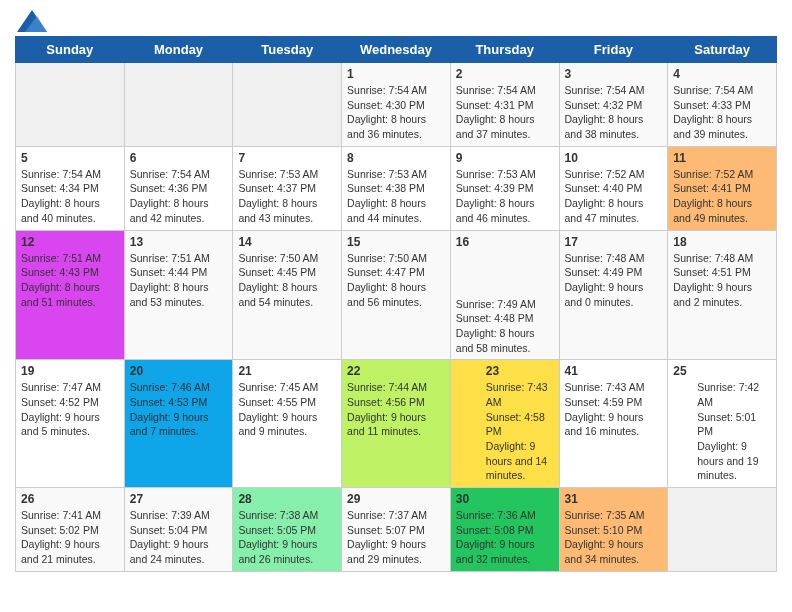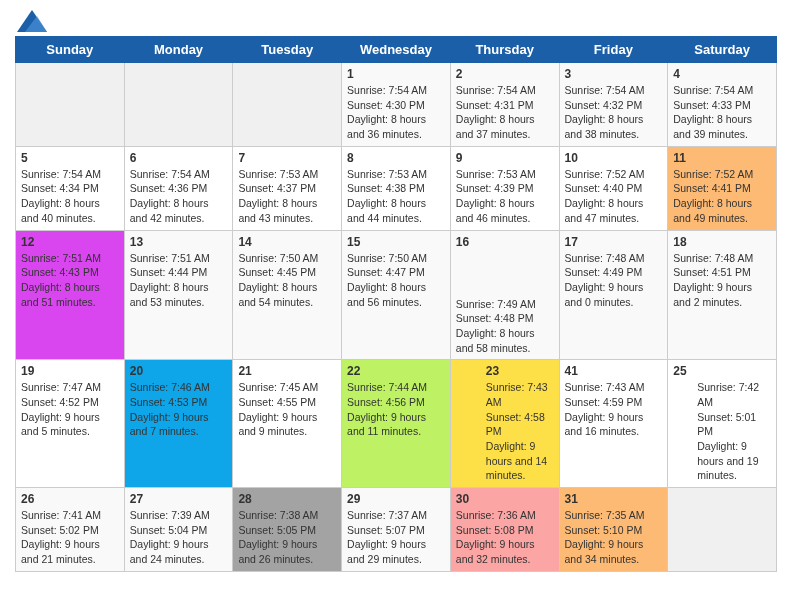--- a/index.html
+++ b/index.html
@@ -226,33 +226,33 @@
             <div class="day-info" style="white-space: pre-line;">Sunrise: 7:41 AM
 Sunset: 5:02 PM
 Daylight: 9 hours and 21 minutes.</div>
           </td>
           <td style="background-color: rgb(249, 249, 249);">
             <div class="day-num">27</div>
             <div class="day-info" style="white-space: pre-line;">Sunrise: 7:39 AM
 Sunset: 5:04 PM
 Daylight: 9 hours and 24 minutes.</div>
           </td>
-          <td style="background-color: #a3a3a3;">
+          <td style="background-color: #86efac;">
             <div class="day-num">28</div>
             <div class="day-info" style="white-space: pre-line;">Sunrise: 7:38 AM
 Sunset: 5:05 PM
 Daylight: 9 hours and 26 minutes.</div>
           </td>
           <td style="background-color: rgb(249, 249, 249);">
             <div class="day-num">29</div>
             <div class="day-info" style="white-space: pre-line;">Sunrise: 7:37 AM
 Sunset: 5:07 PM
 Daylight: 9 hours and 29 minutes.</div>
           </td>
-          <td style="background-color: #fca5a5;">
+          <td style="background-color: #22c55e;">
             <div class="day-num">30</div>
             <div class="day-info" style="white-space: pre-line;">Sunrise: 7:36 AM
 Sunset: 5:08 PM
 Daylight: 9 hours and 32 minutes.</div>
           </td>
           <td style="background-color: #fdba74;">
             <div class="day-num">31</div>
             <div class="day-info" style="white-space: pre-line;">Sunrise: 7:35 AM
 Sunset: 5:10 PM
 Daylight: 9 hours and 34 minutes.</div>

